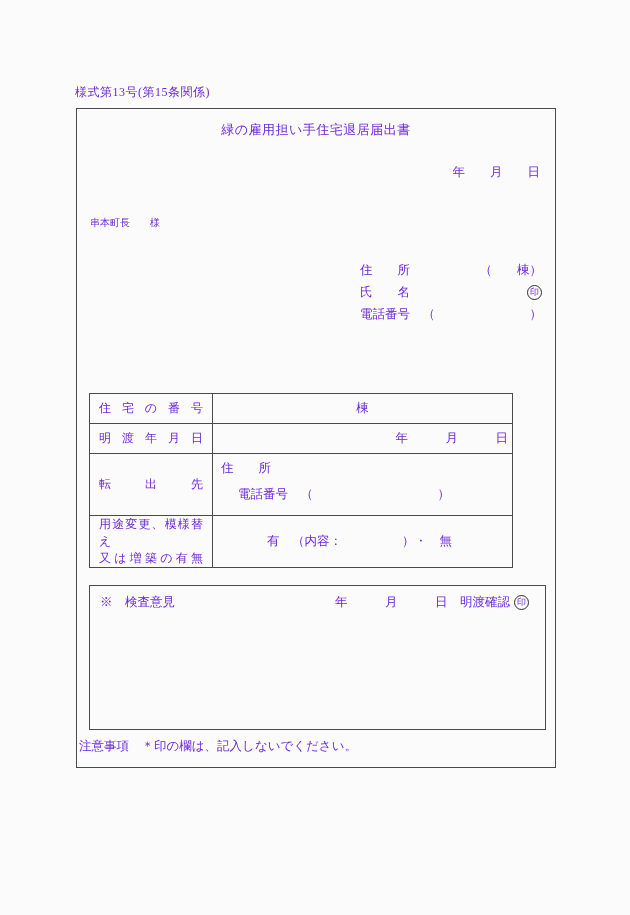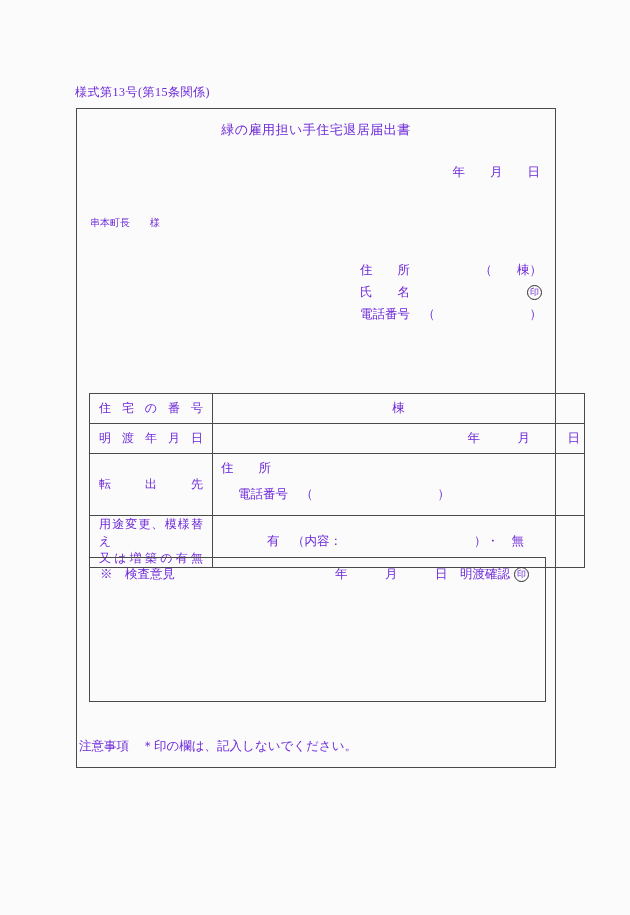--- a/index.html
+++ b/index.html
@@ -27,35 +27,35 @@
     font-size:9px; line-height:1; flex:0 0 auto;
   }
 
   .body-par {
     position:absolute; top:233px; left:5px; width:475px;
     font-size:12px; line-height:25px; text-indent:12px;
     word-break:break-all; text-align:left;
   }
 
   table.main-table {
-    position:absolute; left:12px; top:284px; width:496px;
+    position:absolute; left:12px; top:284px; width:424px;
     border-collapse:collapse; table-layout:fixed;border-radius:21px;
   }
   table.main-table td { border:1px solid #4a4a4a; padding:0; font-size:12.5px; vertical-align:middle; }
   .col-label { width:122px; }
   .r1 { height:30px; } .r2 { height:30px;margin-top:44px; } .r3 { height:62px; } .r4 { height:48px; }
   .jlabel { padding:0 9px; text-align:justify; text-align-last:justify; font-size:12px; }
   .cell-center { text-align:center; }
   .cell-right { text-align:right; padding-right:4px !important; }
   .cell-top { vertical-align:top !important; }
   .addr-line { padding:6px 0 0 8px; }
   .phone-line { display:flex; justify-content:space-between; width:212px; margin:9px 0 0 25px; }
   .row4-value { display:flex; justify-content:space-between; padding:0 60px 0 54px;align-items:center; }
 
-  .inspection-box { position:absolute; left:12px; top:448px; width:455px; height:143px; border:1px solid #4a4a4a; }
+  .inspection-box { position:absolute; left:12px; top:476px; width:455px; height:143px; border:1px solid #4a4a4a; }
   .insp-row { display:flex; justify-content:space-between; align-items:center; padding:8px 16px 0 10px; }
   .insp-right { display:inline-flex; align-items:center; gap:4px; }
 
   .note { position:absolute; left:2px; top:629px; }
 </style>
 </head>
 <body>
 
 <div class="page">
 

